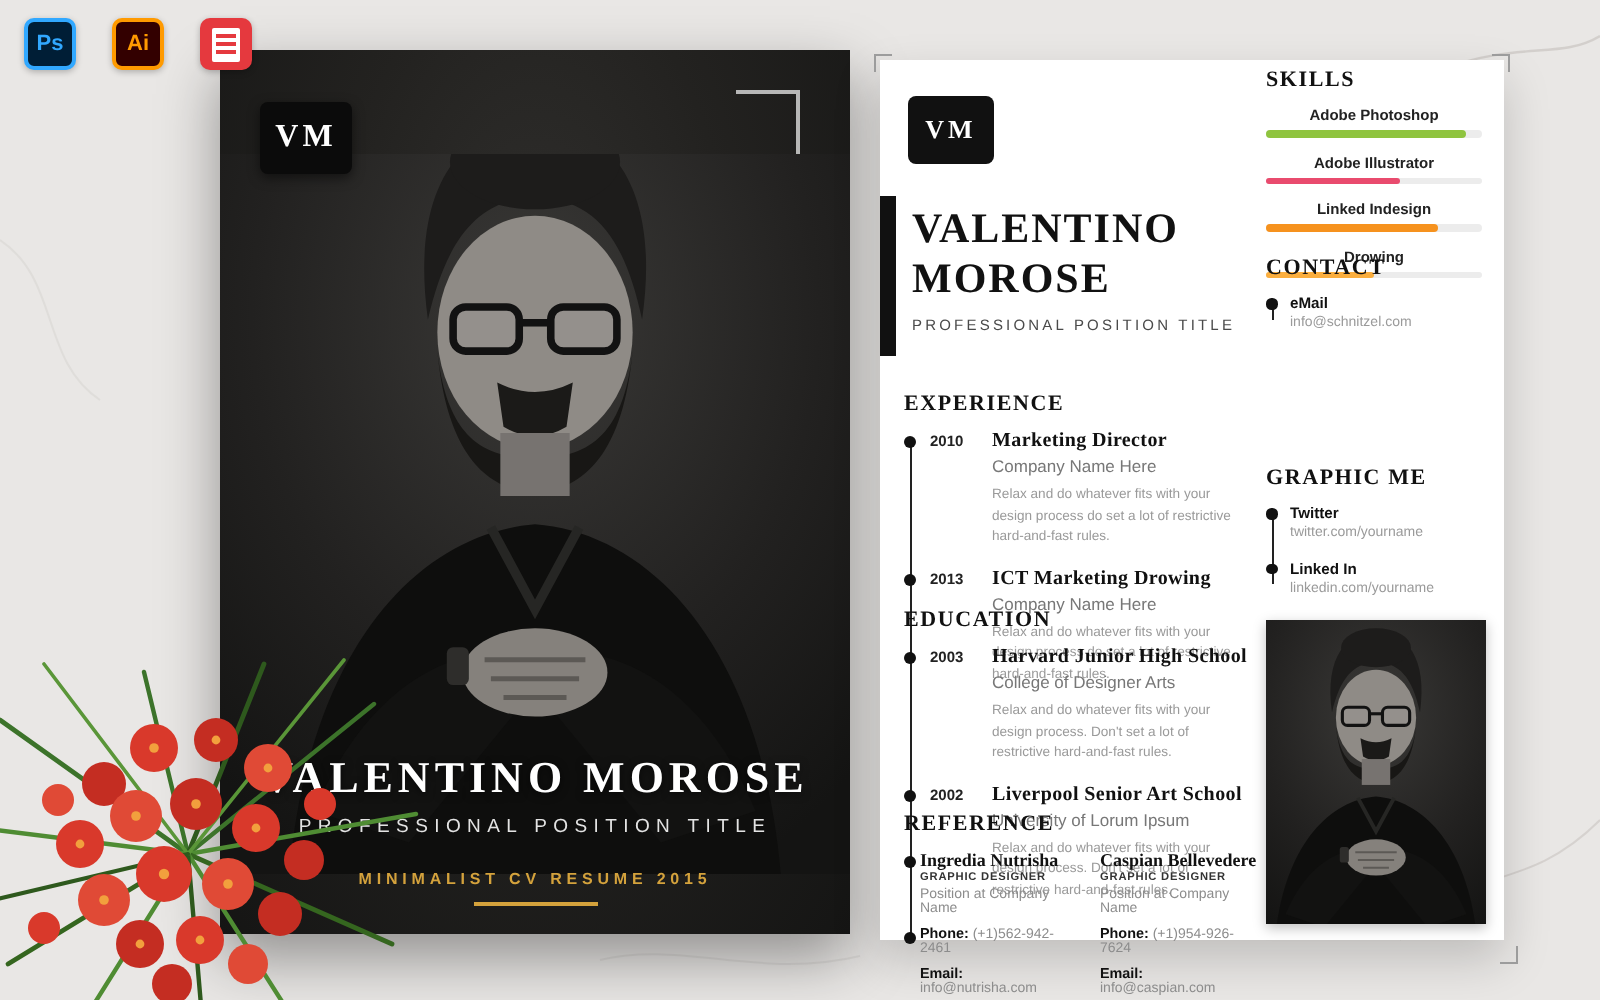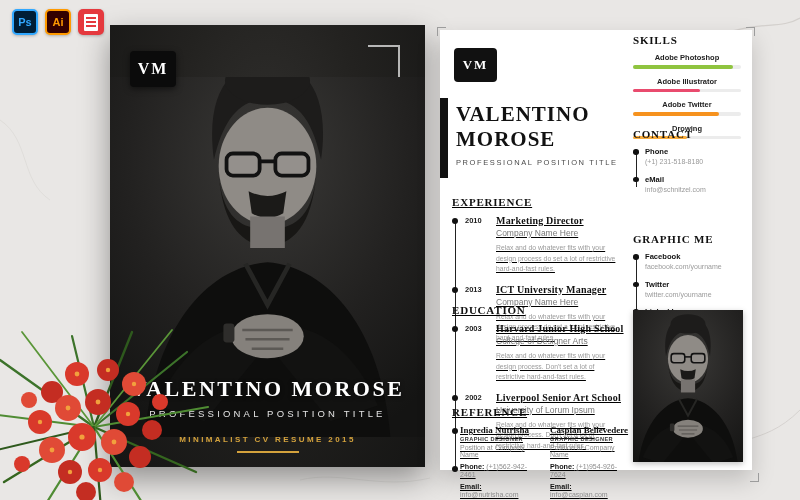--- a/index.html
+++ b/index.html
@@ -5,21 +5,21 @@
   * { margin:0; padding:0; box-sizing:border-box; }
   html,body { width:800px; height:500px; overflow:hidden; }
   body {
     position:relative;
     font-family:"Liberation Sans","DejaVu Sans",sans-serif;
     background:#e9e7e5;
   }
   .bg-veins { position:absolute; inset:0; z-index:0; }
 
   
-  .app-icons { position:absolute; left:12px; top:9px; display:flex; gap:7px; z-index:5; }
+  .app-icons { position:absolute; left:12px; top:9px; display:flex; gap:18px; z-index:5; }
   .app-icon {
     width:26px; height:26px; border-radius:5px;
     display:flex; align-items:center; justify-content:center;
     font-weight:bold; font-size:11px;
     box-shadow:0 1px 3px rgba(0,0,0,.25);
   }
   .icon-ps { background:#001e36; border:2px solid #31a8ff; color:#31a8ff; }
   .icon-ai { background:#330000; border:2px solid #ff9a00; color:#ff9a00; }
   .icon-pdf { background:#e5393e; color:#fff; position:relative; }
   .icon-pdf .doc {
@@ -82,21 +82,21 @@
     color:#fff; font-family:"Liberation Serif","DejaVu Serif",serif;
     font-weight:bold; font-size:13px; letter-spacing:2px;
   }
   .name-bar { position:absolute; left:0; top:68px; width:8px; height:80px; background:#111; }
   .resume-name {
     position:absolute; left:16px; top:72px;
     font-size:21px; line-height:1.18; letter-spacing:1px;
   }
   .resume-title { position:absolute; left:16px; top:128px; font-size:7.5px; letter-spacing:1.6px; color:#4a4a4a; }
 
-  .section { position:absolute; left:12px; width:178px;text-decoration:underline; }
+  .section { position:absolute; left:12px; width:178px; }
   .sec-heading { font-size:11px; letter-spacing:.8px; margin-bottom:7px; }
 
   .timeline { position:relative; }
   .timeline::before {
     content:""; position:absolute; left:2.5px; top:6px; bottom:14px; width:1px; background:#222;
   }
   .tl-item { position:relative; padding-left:44px; margin-bottom:9px; }
   .tl-item::before {
     content:""; position:absolute; left:0; top:3px; width:6px; height:6px;
     border-radius:50%; background:#111;
@@ -238,21 +238,21 @@
     <div class="sec-heading serif-h">EXPERIENCE</div>
     <div class="timeline">
       <div class="tl-item">
         <span class="tl-year">2010</span>
         <div class="tl-title serif-h">Marketing Director</div>
         <div class="tl-sub">Company Name Here</div>
         <div class="tl-desc">Relax and do whatever fits with your design process do set a lot of restrictive hard-and-fast rules.</div>
       </div>
       <div class="tl-item">
         <span class="tl-year">2013</span>
-        <div class="tl-title serif-h">ICT University Manager</div>
+        <div class="tl-title serif-h">ICT Marketing Drowing</div>
         <div class="tl-sub">Company Name Here</div>
         <div class="tl-desc">Relax and do whatever fits with your design process do set a lot of restrictive hard-and-fast rules.</div>
       </div>
     </div>
   </div>
 
   <div class="section" style="top:274px;">
     <div class="sec-heading serif-h">EDUCATION</div>
     <div class="timeline">
       <div class="tl-item">
@@ -298,54 +298,46 @@
           <div class="skill-fill" style="width: 93%; background: rgb(143, 196, 63);"></div>
         </div>
     </div>
     <div class="skill-row">
       <div class="skill-label">Adobe Illustrator</div>
       <div class="skill-track">
           <div class="skill-fill" style="width: 62%; background: rgb(233, 75, 110);"></div>
         </div>
     </div>
     <div class="skill-row">
-      <div class="skill-label">Adobe Twitter</div>
+      <div class="skill-label">Linked Indesign</div>
       <div class="skill-track">
           <div class="skill-fill" style="width: 80%; background: rgb(246, 146, 30);"></div>
         </div>
     </div>
     <div class="skill-row">
       <div class="skill-label">Drowing</div>
       <div class="skill-track">
           <div class="skill-fill" style="width: 50%; background: rgb(251, 174, 62);"></div>
         </div>
     </div>
   </div>
 
   <div class="right-col" style="top:98px;">
     <div class="sec-heading serif-h">CONTACT</div>
     <div class="c-list">
       <div class="c-item">
-        <div class="c-label">Phone</div>
-        <div class="c-value">(+1) 231-518-8180</div>
-      </div>
-      <div class="c-item">
         <div class="c-label">eMail</div>
         <div class="c-value">info@schnitzel.com</div>
       </div>
     </div>
   </div>
 
   <div class="right-col" style="top:203px;">
     <div class="sec-heading serif-h">GRAPHIC ME</div>
     <div class="c-list">
-      <div class="c-item">
-        <div class="c-label">Facebook</div>
-        <div class="c-value">facebook.com/yourname</div>
-      </div>
       <div class="c-item">
         <div class="c-label">Twitter</div>
         <div class="c-value">twitter.com/yourname</div>
       </div>
       <div class="c-item">
         <div class="c-label">Linked In</div>
         <div class="c-value">linkedin.com/yourname</div>
       </div>
     </div>
   </div>

